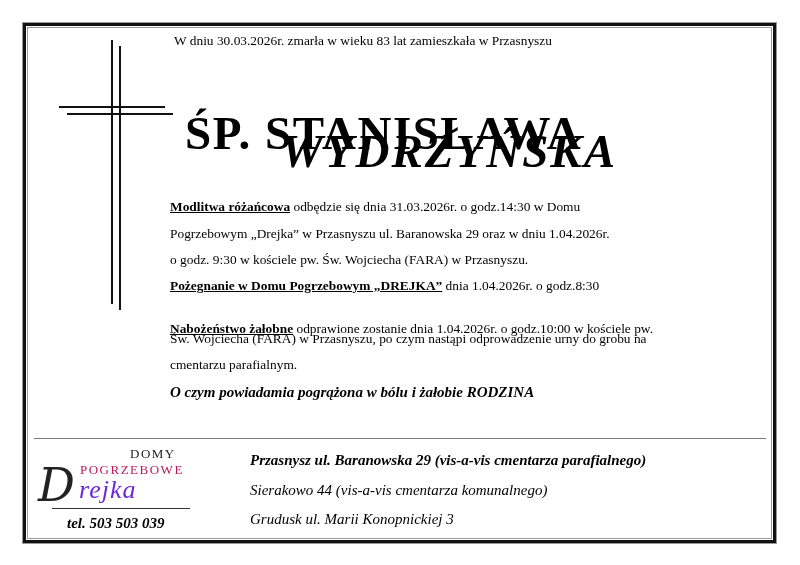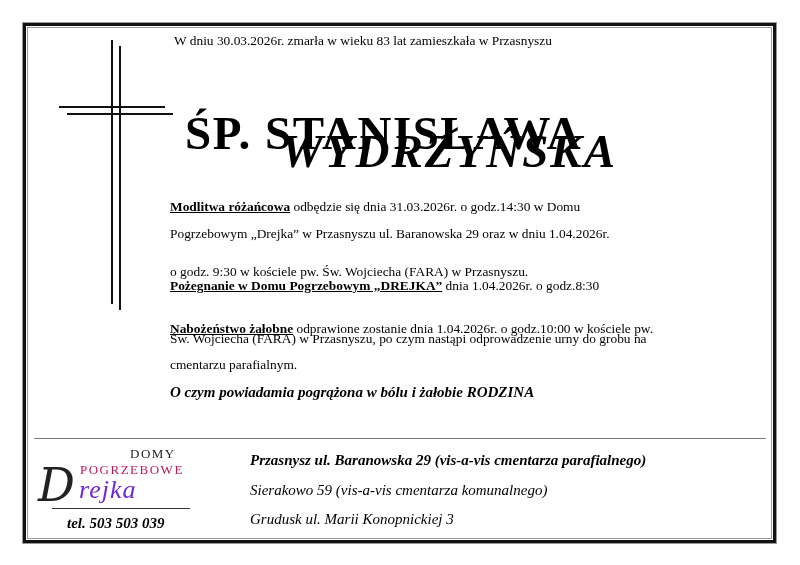--- a/index.html
+++ b/index.html
@@ -40,34 +40,34 @@
   <div class="cross-line" style="left:67px; top:113px; width:106px; height:2px;"></div>
 </div>
 
 <div class="abs header-line">W dniu 30.03.2026r. zmarła w wieku 83 lat zamieszkała w Przasnyszu</div>
 
 <div class="abs name1">ŚP. STANISŁAWA</div>
 <div class="abs name2">WYDRZYŃSKA</div>
 
 <div class="abs body-line" style="top:199px;"><span class="u">Modlitwa różańcowa</span><span> odbędzie się dnia 31.03.2026r. o godz.14:30 w  Domu</span></div>
 <div class="abs body-line" style="top:226px;">Pogrzebowym „Drejka” w Przasnyszu ul. Baranowska 29 oraz w dniu 1.04.2026r.</div>
-<div class="abs body-line" style="top:252px;margin-top:12px;">o godz. 9:30 w kościele pw. Św. Wojciecha (FARA) w Przasnyszu.</div>
+<div class="abs body-line" style="top:252px;">o godz. 9:30 w kościele pw. Św. Wojciecha (FARA) w Przasnyszu.</div>
 <div class="abs body-line" style="top:278px;"><span class="u">Pożegnanie w Domu Pogrzebowym „DREJKA”</span><span> dnia 1.04.2026r. o godz.8:30</span></div>
 <div class="abs body-line" style="top:321px;"><span class="u">Nabożeństwo żałobne</span><span> odprawione zostanie dnia 1.04.2026r. o godz.10:00 w kościele pw.</span></div>
 <div class="abs body-line" style="top:331px;">Św. Wojciecha (FARA) w Przasnyszu, po czym nastąpi odprowadzenie urny do grobu  na</div>
 <div class="abs body-line" style="top:357px;">cmentarzu parafialnym.</div>
 
 <div class="abs closing">O czym powiadamia pogrążona w bólu i żałobie RODZINA</div>
 
 <div class="sep"></div>
 
 <div>
   <div class="abs logo-domy">DOMY</div>
   <div class="abs logo-pogrz">POGRZEBOWE</div>
   <div class="abs logo-D">D</div>
   <div class="abs logo-rejka">rejka</div>
   <div class="logo-rule"></div>
   <div class="abs logo-tel">tel. 503 503 039</div>
 </div>
 
 <div class="abs addr b" style="top:452px;">Przasnysz ul. Baranowska 29 (vis-a-vis cmentarza parafialnego)</div>
-<div class="abs addr" style="top:482px;">Sierakowo 59 (vis-a-vis cmentarza komunalnego)</div>
+<div class="abs addr" style="top:482px;">Sierakowo 44 (vis-a-vis cmentarza komunalnego)</div>
 <div class="abs addr" style="top:511px;">Grudusk ul. Marii Konopnickiej 3</div>
 
 </body></html>

